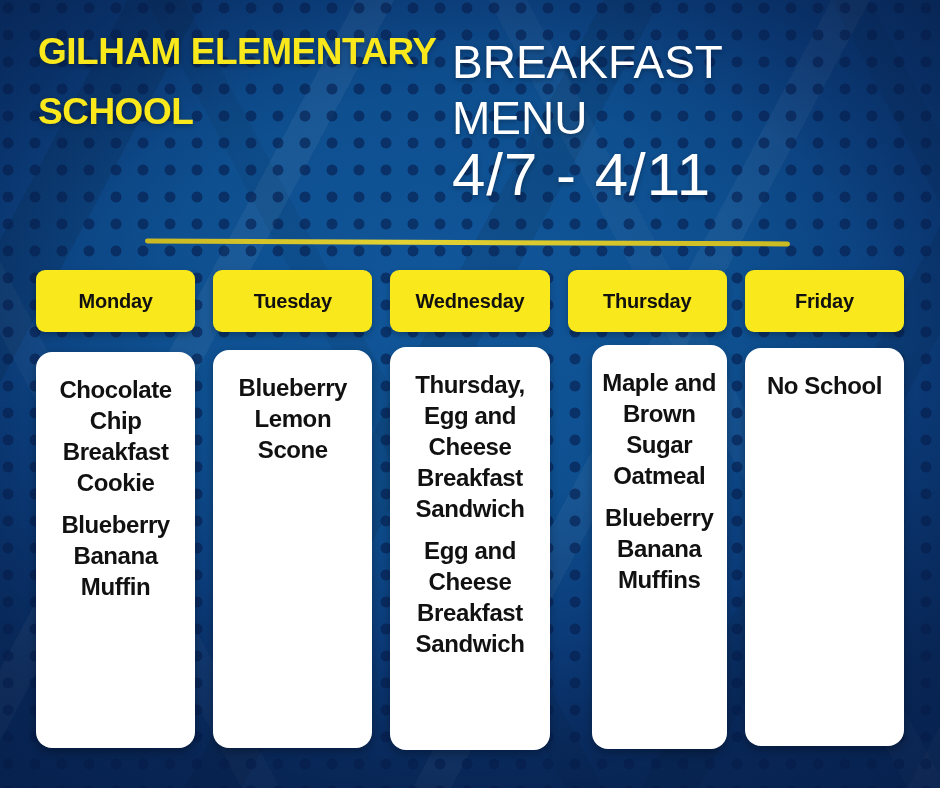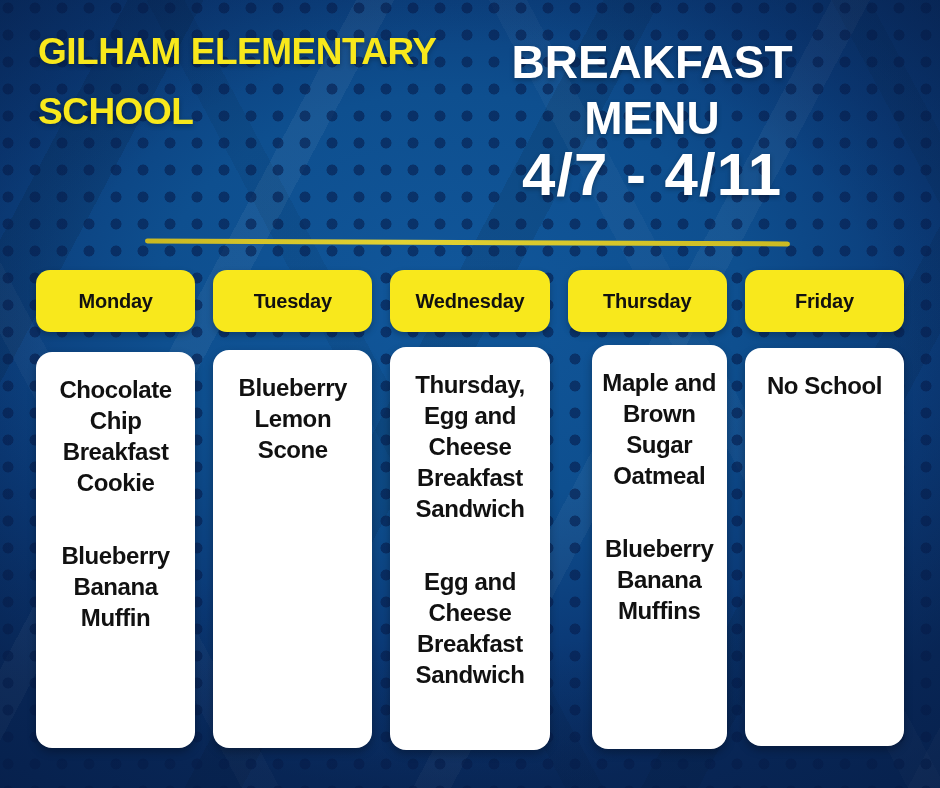--- a/index.html
+++ b/index.html
@@ -88,22 +88,21 @@
     text-shadow: 0 2px 5px rgba(0,0,0,0.30);
   }
   .menu-title {
     position: absolute;
     left: 452px;
     top: 34px;
     width: 400px;
     color: #ffffff;
     font-size: 46px;
     line-height: 56px;
-    font-weight: 700;
-    text-align: center;
+    font-weight: 400;
     text-shadow: 0 2px 5px rgba(0,0,0,0.30);
   }
   .menu-title .dates {
     display: block;
     font-size: 60px;
     line-height: 58px;
     letter-spacing: 1px;
   }
   .divider {
     position: absolute;
@@ -128,21 +127,21 @@
   }
   .day-col {
     flex: 1 1 0;
     min-width: 0;
     display: flex;
     flex-direction: column;
   }
   .day-pill {
     height: 62px;
     background: #f8e81c;
-    border-radius: 14px;
+    border-radius: 9px;
     display: flex;
     align-items: center;
     justify-content: center;
     color: #111111;
     font-size: 20px;
     font-weight: 700;
     letter-spacing: -0.2px;
     box-shadow: 0 3px 6px rgba(0,0,0,0.25);
   }
   .day-card {
@@ -150,21 +149,21 @@
     background: #ffffff;
     border-radius: 16px;
     min-height: 396px;
     box-shadow: 0 4px 9px rgba(0,0,0,0.28);
     padding: 22px 8px 18px 8px;
     box-sizing: border-box;
   }
   .items {
     display: flex;
     flex-direction: column;
-    gap: 42px;
+    gap: 11px;
   }
   .item {
     color: #111111;
     font-size: 24px;
     line-height: 31px;
     font-weight: 700;
     text-align: center;
     letter-spacing: -0.4px;
     word-wrap: break-word;
   }

